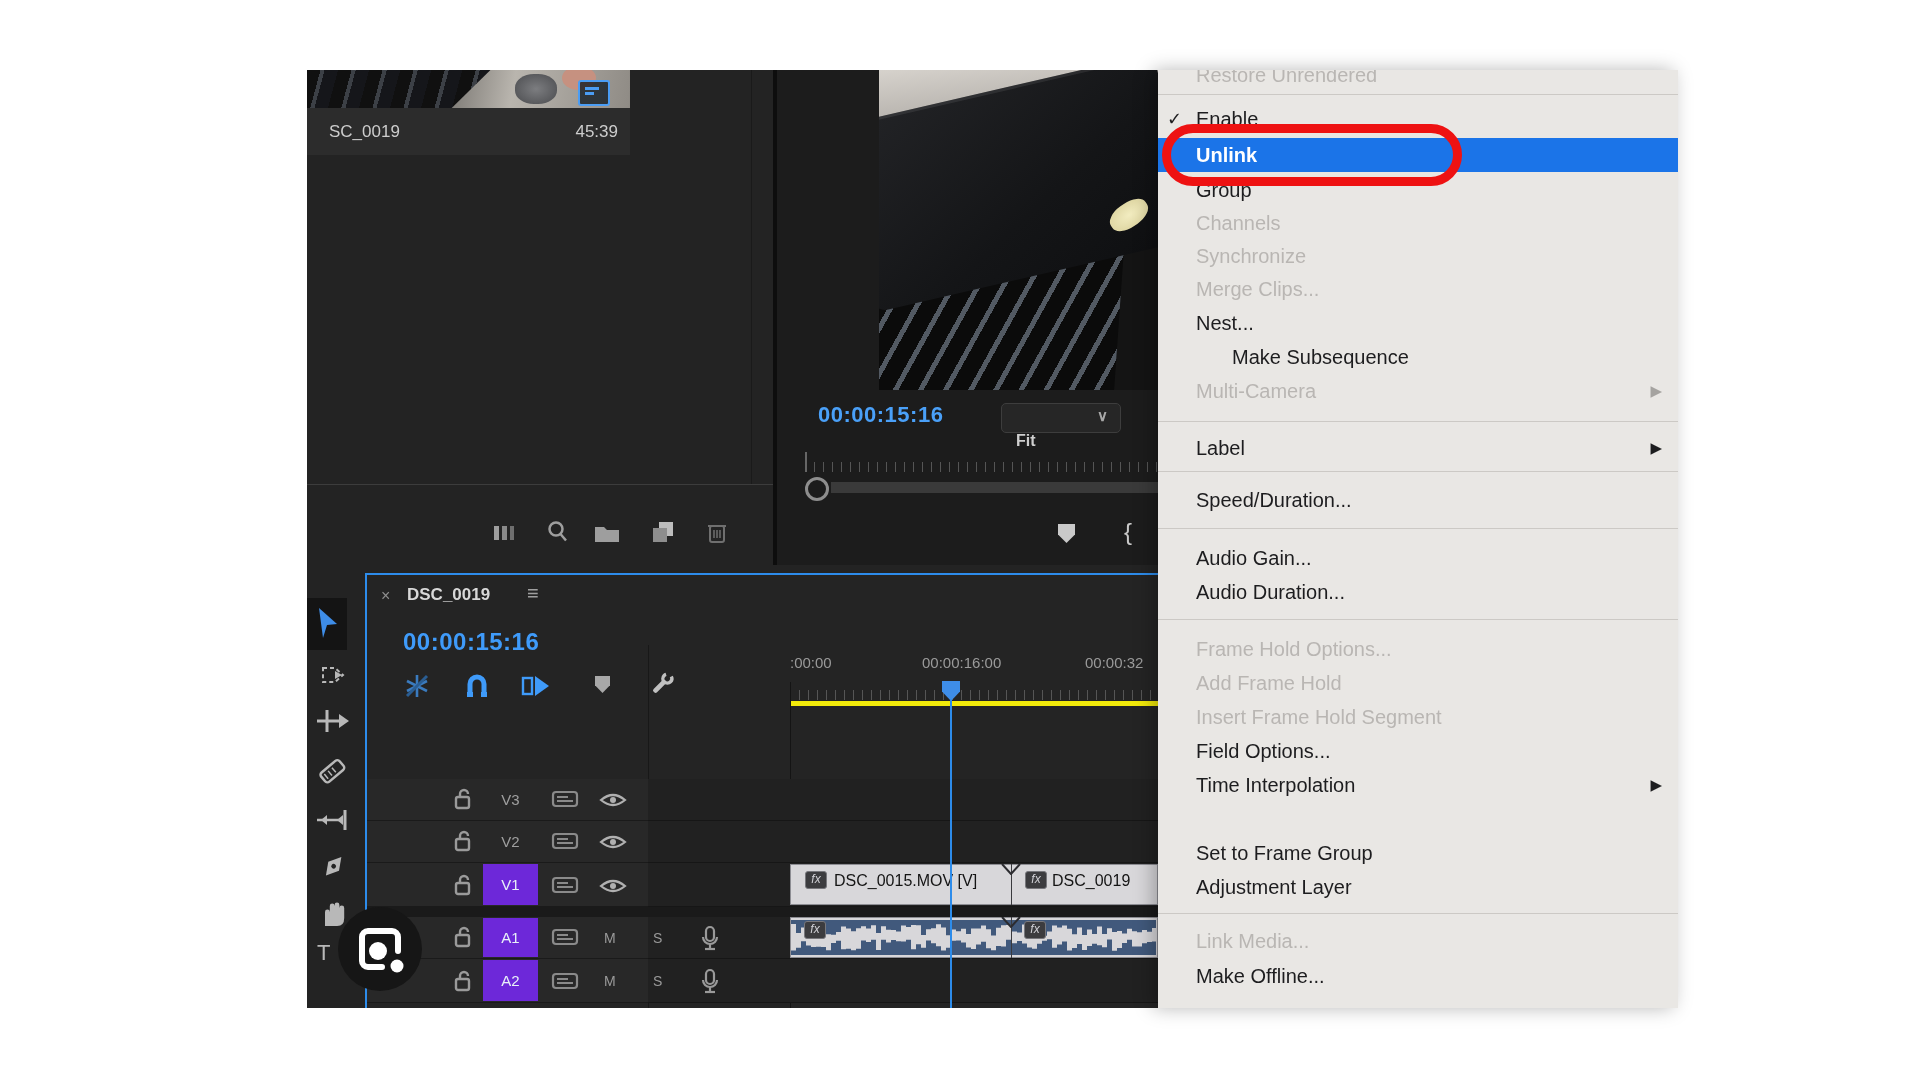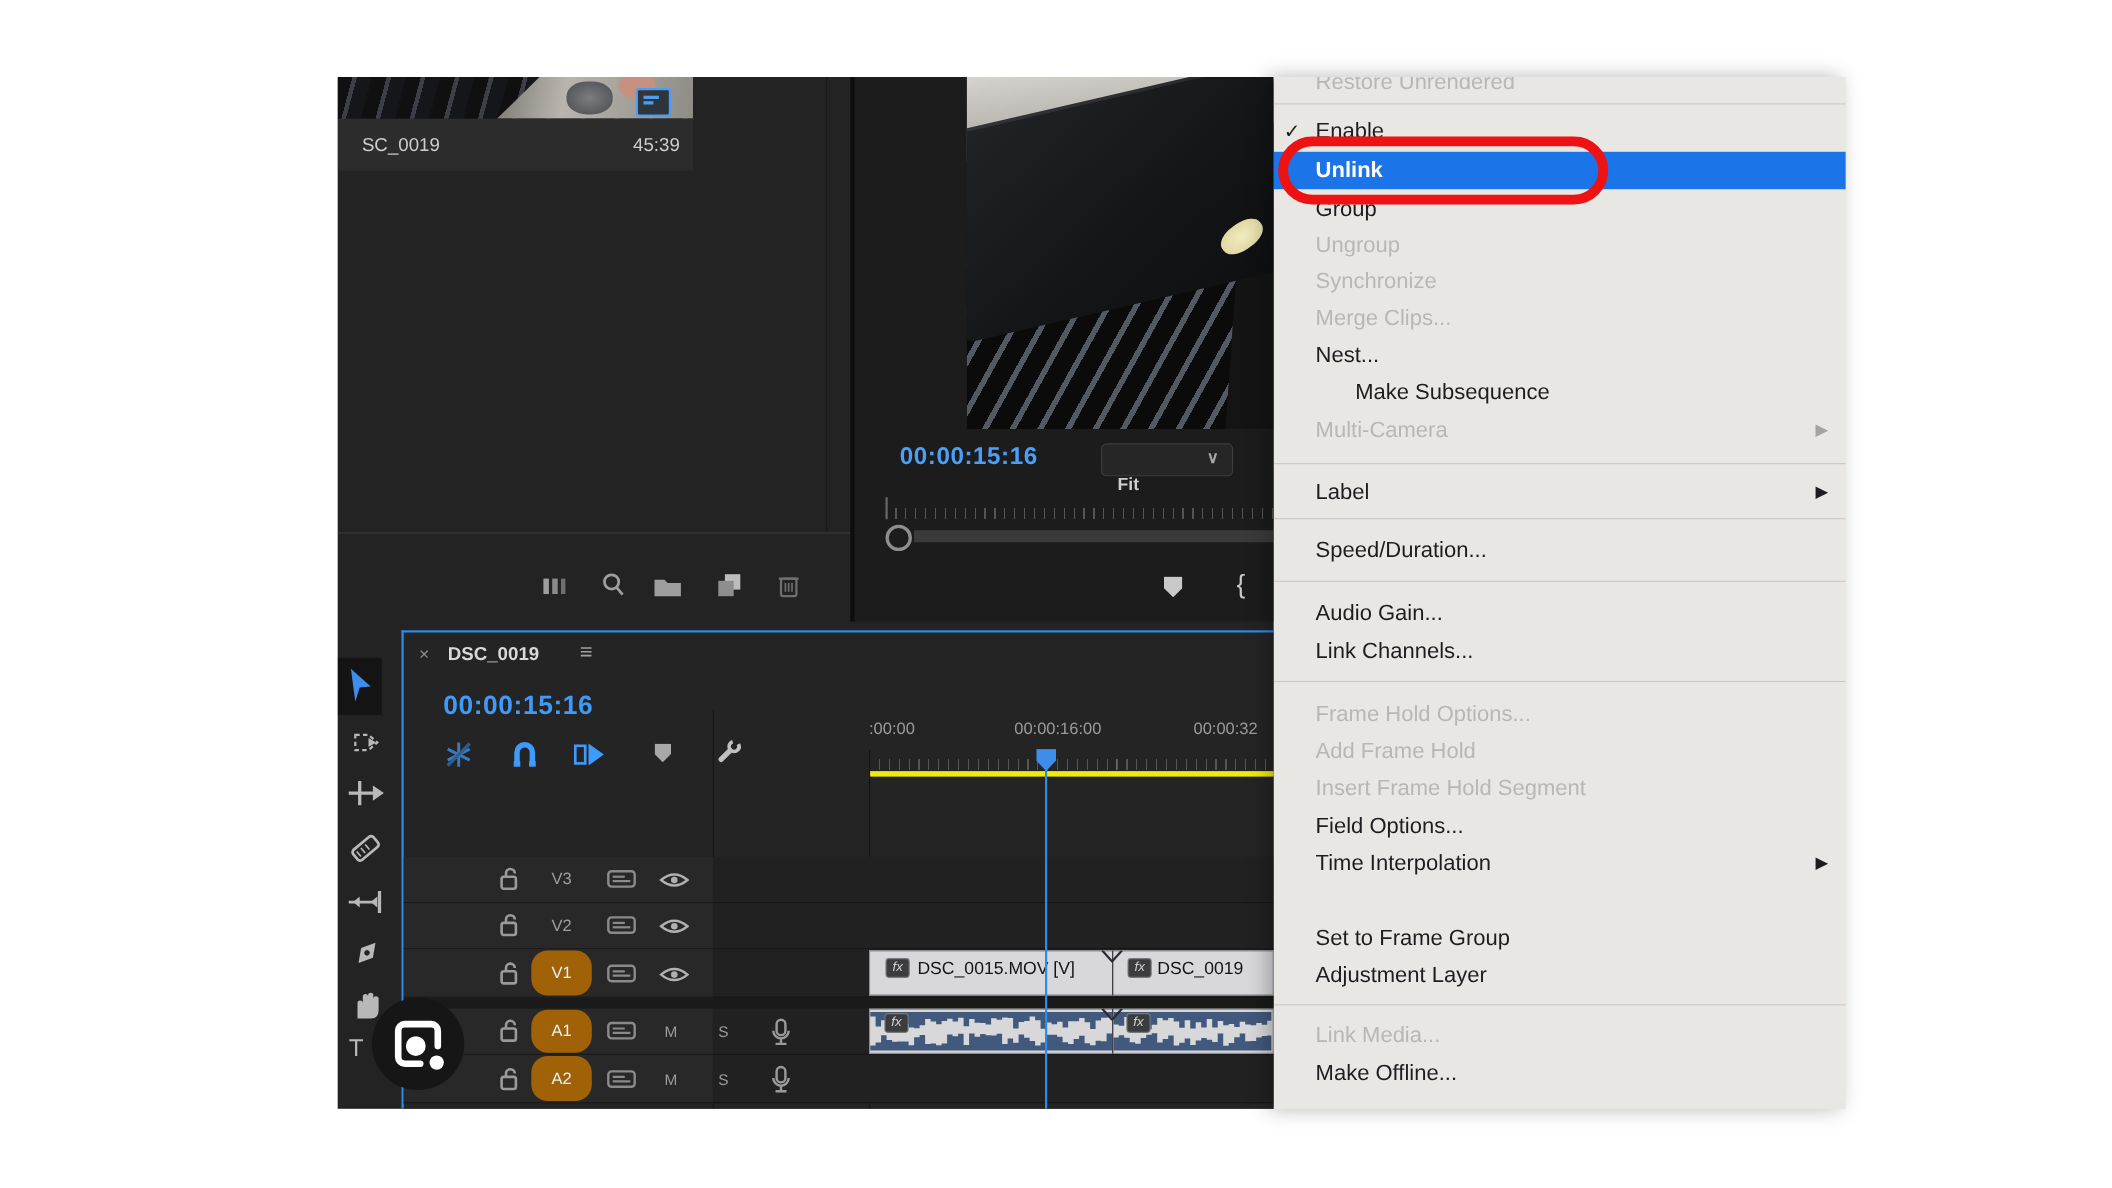--- a/index.html
+++ b/index.html
@@ -69,21 +69,21 @@
   .tl-ticks{left:483px;top:612px;width:368px;height:18px;
      background:repeating-linear-gradient(90deg,#565656 0 1px,transparent 1px 9px),
                 repeating-linear-gradient(90deg,#6a6a6a 0 1px,transparent 1px 45px);
      -webkit-mask:linear-gradient(#0000 0 8px,#000 8px);mask:linear-gradient(#0000 0 8px,#000 8px);}
   .render-bar{left:483px;top:631px;width:368px;height:5px;background:#f2ea0a;}
   .seq-start{left:483px;top:612px;width:1px;height:326px;background:#141414;}
   .trk-row{left:341px;width:510px;background:#212121;border-bottom:1px solid #161616;box-sizing:border-box;}
   .trk-head{left:60px;width:281px;border-bottom:1px solid #1a1a1a;box-sizing:border-box;background:#282828;}
   .trk-label{position:absolute;left:116px;top:1px;bottom:1px;width:55px;color:#9f9f9f;font-size:15px;
      display:flex;align-items:center;justify-content:center;}
-  .trk-label.on{background:#a16207;color:#e8f0f8;border-radius:15px;}
+  .trk-label.on{background:#6d28d9;color:#e8f0f8;}
   .ms{position:absolute;color:#9a9a9a;font-size:14px;}
   .av-divider{left:60px;top:837px;width:791px;height:10px;background:#1a1a1a;}
   .clip{background:#d8d7da;border:1px solid #8d8d93;box-sizing:border-box;overflow:hidden;}
   .fx-badge{position:absolute;width:20px;height:16px;background:#3c3c3f;border:1px solid #77777c;border-radius:3px;
      color:#cfcfd4;font-size:12px;font-style:italic;text-align:center;line-height:15px;}
   .clip-label{position:absolute;left:36px;top:7px;color:#141414;font-size:16px;white-space:nowrap;}
   .cut-line{width:1px;background:#3a3a3e;}
   .notch{width:20px;height:11px;}
   .playhead-marker{left:635px;top:611px;width:18px;height:20px;background:#3e8de8;
      clip-path:polygon(0 0,100% 0,100% 52%,50% 100%,0 52%);}
@@ -455,33 +455,33 @@
       </svg>
     </div>
   </div>
 
   <div id="menu">
       <div class="menu-item disabled" style="top: -12px;"><span>Restore Unrendered</span></div>
       <div class="menu-sep" style="top: 24px;"></div>
       <div class="menu-item" style="top: 32px;"><span class="menu-check">✓</span><span>Enable</span></div>
       <div class="menu-item highlight" style="top: 68px;"><span>Unlink</span></div>
       <div class="menu-item" style="top: 103px;"><span>Group</span></div>
-      <div class="menu-item disabled" style="top: 136px;"><span>Ungroup</span></div>
+      <div class="menu-item disabled" style="top: 136px;"><span>Channels</span></div>
       <div class="menu-item disabled" style="top: 169px;"><span>Synchronize</span></div>
       <div class="menu-item disabled" style="top: 202px;"><span>Merge Clips...</span></div>
       <div class="menu-item" style="top: 236px;"><span>Nest...</span></div>
       <div class="menu-item" style="top: 270px; margin-left: 36px;"><span>Make Subsequence</span></div>
       <div class="menu-item disabled" style="top: 304px;"><span>Multi-Camera</span><span class="menu-arrow gray">▶</span></div>
       <div class="menu-sep" style="top: 351px;"></div>
       <div class="menu-item" style="top: 361px;"><span>Label</span><span class="menu-arrow">▶</span></div>
       <div class="menu-sep" style="top: 401px;"></div>
       <div class="menu-item" style="top: 413px;"><span>Speed/Duration...</span></div>
       <div class="menu-sep" style="top: 458px;"></div>
       <div class="menu-item" style="top: 471px;"><span>Audio Gain...</span></div>
-      <div class="menu-item" style="top: 505px;"><span>Link Channels...</span></div>
+      <div class="menu-item" style="top: 505px;"><span>Audio Duration...</span></div>
       <div class="menu-sep" style="top: 549px;"></div>
       <div class="menu-item disabled" style="top: 562px;"><span>Frame Hold Options...</span></div>
       <div class="menu-item disabled" style="top: 596px;"><span>Add Frame Hold</span></div>
       <div class="menu-item disabled" style="top: 630px;"><span>Insert Frame Hold Segment</span></div>
       <div class="menu-item" style="top: 664px;"><span>Field Options...</span></div>
       <div class="menu-item" style="top: 698px;"><span>Time Interpolation</span><span class="menu-arrow">▶</span></div>
       <div class="menu-item" style="top: 766px;"><span>Set to Frame Group</span></div>
       <div class="menu-item" style="top: 800px;"><span>Adjustment Layer</span></div>
       <div class="menu-sep" style="top: 843px;"></div>
       <div class="menu-item disabled" style="top: 854px;"><span>Link Media...</span></div>

